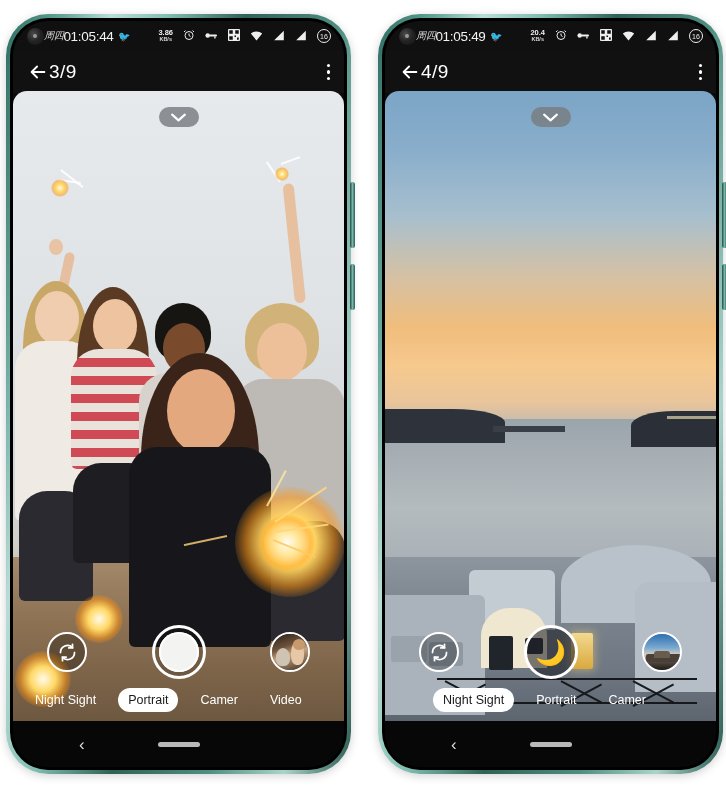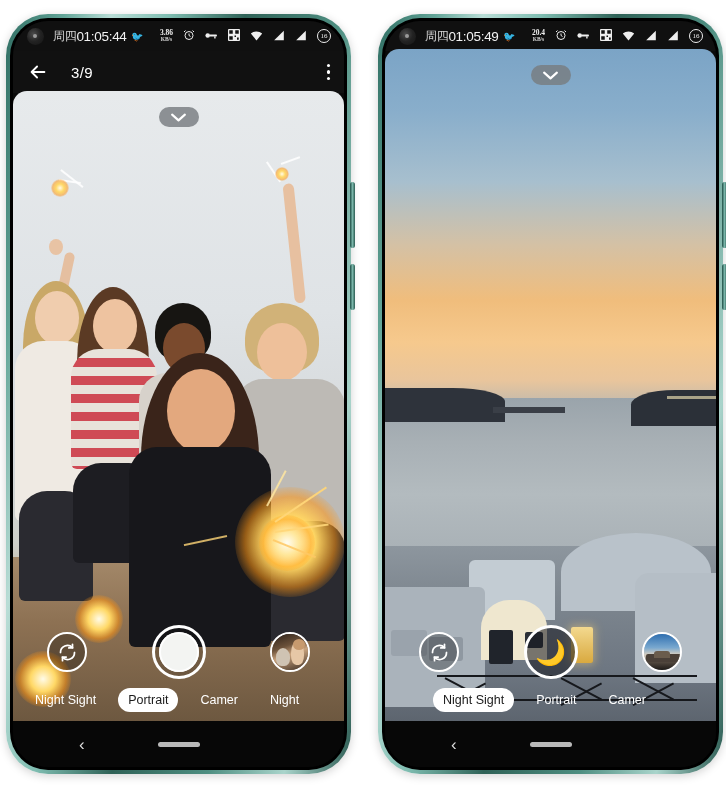--- a/index.html
+++ b/index.html
@@ -61,45 +61,45 @@
   .punchhole {
     width: 17px; height: 17px; border-radius: 50%;
     background: radial-gradient(circle at 38% 36%, #4c4c4c 0%, #232323 48%, #141414 100%);
     flex: 0 0 auto;
     position: relative;
   }
   .punchhole::after{
     content:""; position:absolute; left:6px; top:6px;
     width:4px;height:4px;border-radius:50%;background:#9a9a9a;
   }
-  .sb-day { font-size: 12px; color: #d8d8d8; margin-left: 9px; letter-spacing: -.3px;}
+  .sb-day { font-size: 10px; color: #d8d8d8; margin-left: 0; letter-spacing: -.3px; font-style: italic;}
   .sb-time { font-size: 13.5px; color: #f2f2f2; letter-spacing: -.3px; }
   .sb-bird { font-size: 10px; margin-left: 5px; color:#7e9fd1; }
   .sb-spacer { flex: 1 1 auto; }
-  .sb-right { display:flex; align-items:center; gap:10px;font-family:Liberation Serif, serif; }
+  .sb-right { display:flex; align-items:center; gap:10px; }
   .netspeed { line-height: 7px; text-align:center; }
   .netspeed .n1 { font-size: 7.5px; font-weight: bold; color:#f0f0f0; display:block; }
   .netspeed .n2 { font-size: 5.5px; font-weight: bold; color:#dadada; display:block; }
   .ic { display:inline-block; }
   .battery {
     width: 14px; height: 14px; border-radius:50%;
     border: 1.4px solid #eee; font-size: 7px; color:#eee;
     display:flex; align-items:center; justify-content:center;
   }
 
   
   .apphdr {
     height: 42px; flex: 0 0 42px;
     background: #111;
     display: flex; align-items: center;
     padding: 0 14px;
     color: #fff;
   }
   .back-arrow { width: 22px; height: 22px; }
-  .hdr-title { font-size: 15px; margin-left: 22px; letter-spacing: .4px; font-weight: 400;}
+  .hdr-title { font-size: 19px; letter-spacing: .4px; font-weight: 400;}
   .hdr-spacer { flex: 1 1 auto; }
   .kebab { display:flex; flex-direction:column; gap:3px; align-items:center; }
   .kebab i { width:3.2px;height:3.2px;border-radius:50%;background:#fff;display:block; }
 
   
   .viewfinder {
     position: relative;
     flex: 1 1 auto;
     overflow: hidden;
     border-radius: 14px 14px 0 0;
@@ -362,21 +362,21 @@
                 <div class="thumb-a"></div>
                 <div class="thumb-dot" style="left:4px; top:14px; width:14px; height:18px; background:#cfc3b3; border-radius:50% 50% 40% 40%;"></div>
                 <div class="thumb-dot" style="left:19px; top:7px; width:13px; height:24px; background:#e6c7a6; border-radius:50% 50% 40% 40%;"></div>
                 <div class="thumb-dot" style="left:21px; top:5px; width:12px; height:11px; background:#c79a6e;"></div>
               </div>
             </div>
             <div class="modes">
               <span class="mode">Night Sight</span>
               <span class="mode active">Portrait</span>
               <span class="mode">Camer</span>
-              <span class="mode">Night</span>
+              <span class="mode">Video</span>
             </div>
           </div>
         </div>
 
         <div class="navbar">
           <span class="nav-back">‹</span>
           <span class="nav-home"></span>
         </div>
 
       </div>
@@ -436,20 +436,34 @@
             </span>
             <span class="ic">
               <svg width="12" height="11" viewBox="0 0 20 18" fill="#eee">
                   <path d="M18 1 L18 17 L2 17 Z"></path>
                 </svg>
             </span>
             <span class="battery">16</span>
           </div>
         </div>
 
+        <div class="apphdr">
+          <span class="back-arrow">
+            <svg width="22" height="22" viewBox="0 0 24 24" fill="none" stroke="#fff" stroke-width="2" stroke-linecap="round" stroke-linejoin="round">
+              <path d="M19 12H5M11 18l-6-6 6-6"></path>
+            </svg>
+          </span>
+          <span class="hdr-title">4/9</span>
+          <span class="hdr-spacer"></span>
+          <span class="kebab">
+              <i></i>
+              <i></i>
+              <i></i>
+            </span>
+        </div>
 
         <div class="viewfinder">
           <div class="scene">
             <div class="sunset-sky"></div>
             <div class="sea"></div>
 
             <div class="island" style="left:-10px; top:50.5%; width:130px; height:34px;
                  border-radius: 0 40% 0 0; background:#2e333b;"></div>
             <div class="island" style="left:108px; top:53.2%; width:72px; height:6px; background:#3a3f47;"></div>
             <div class="island" style="left:246px; top:50.8%; width:110px; height:36px;

